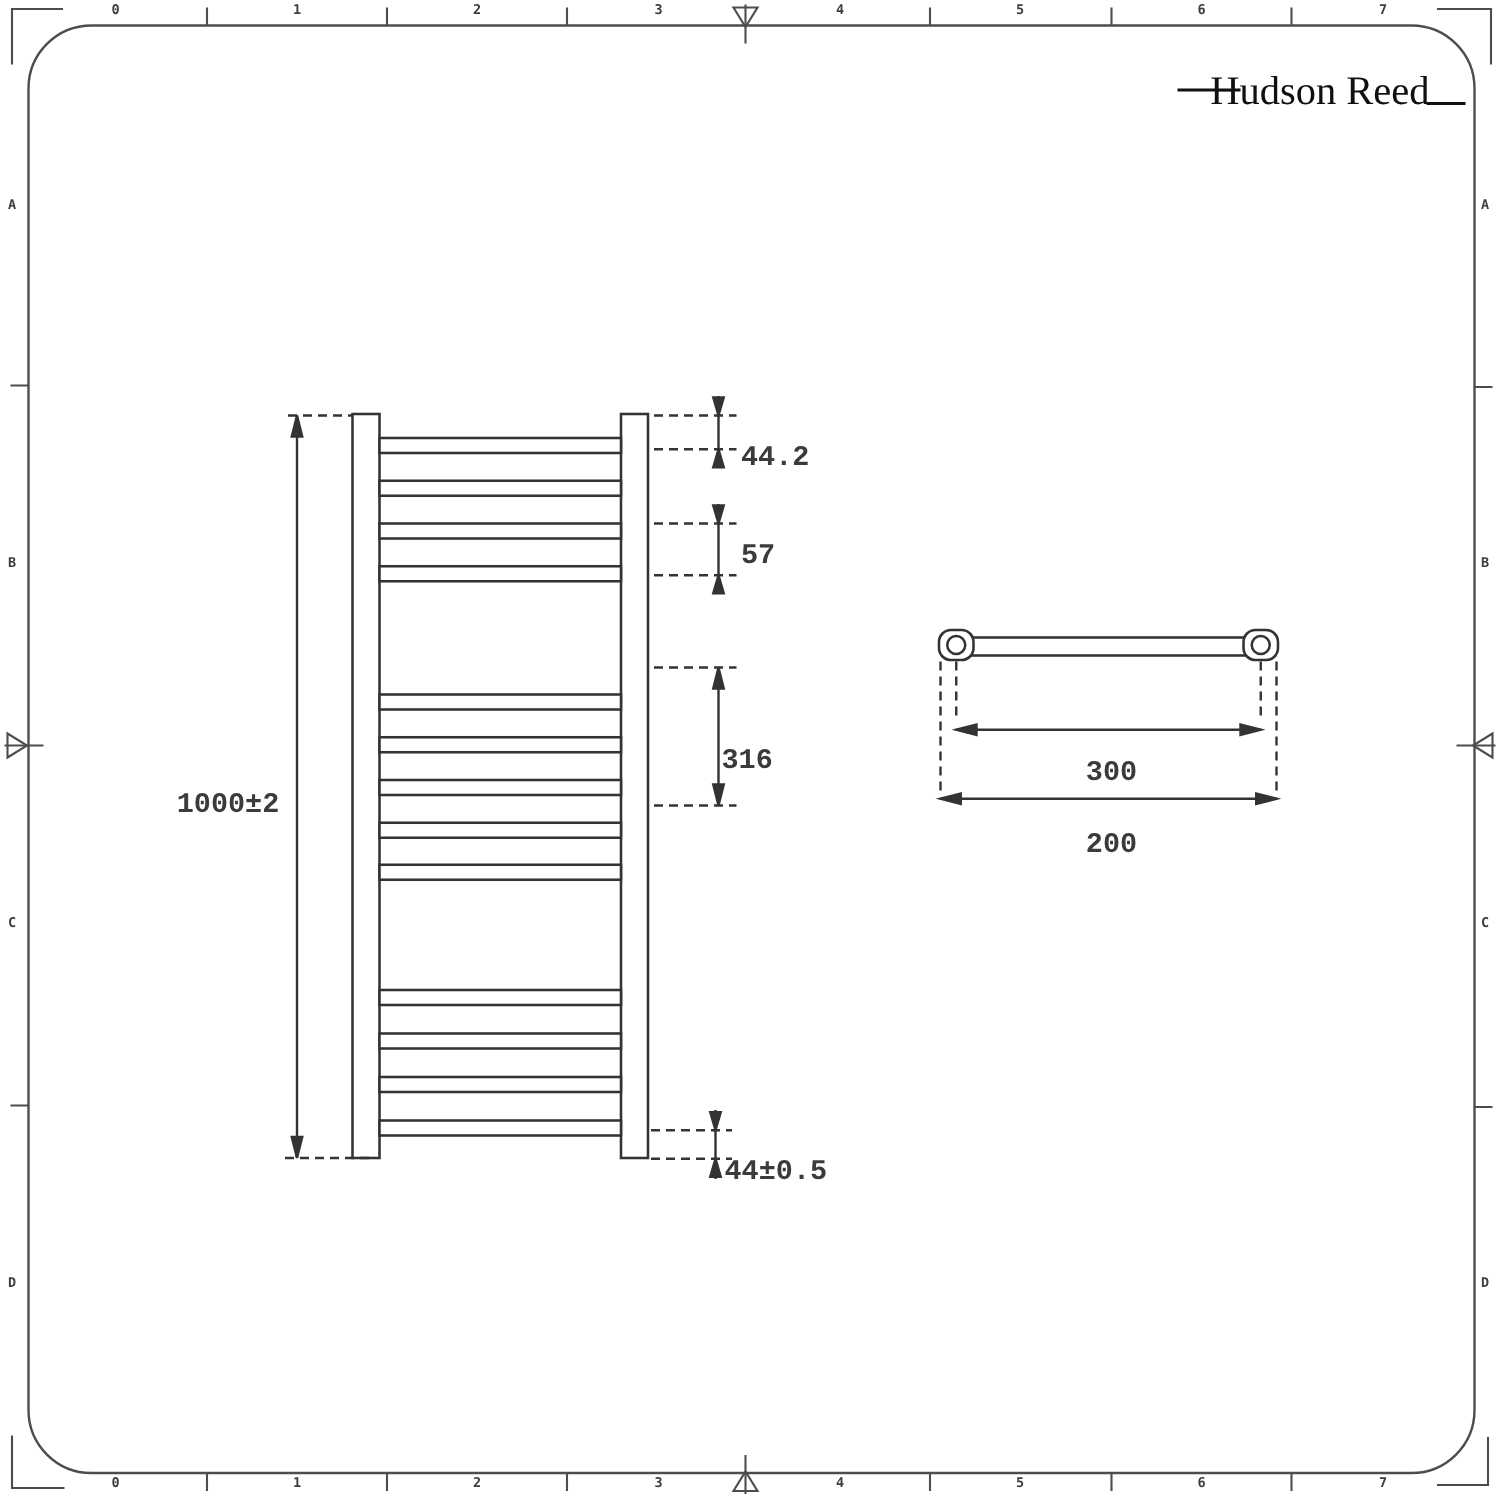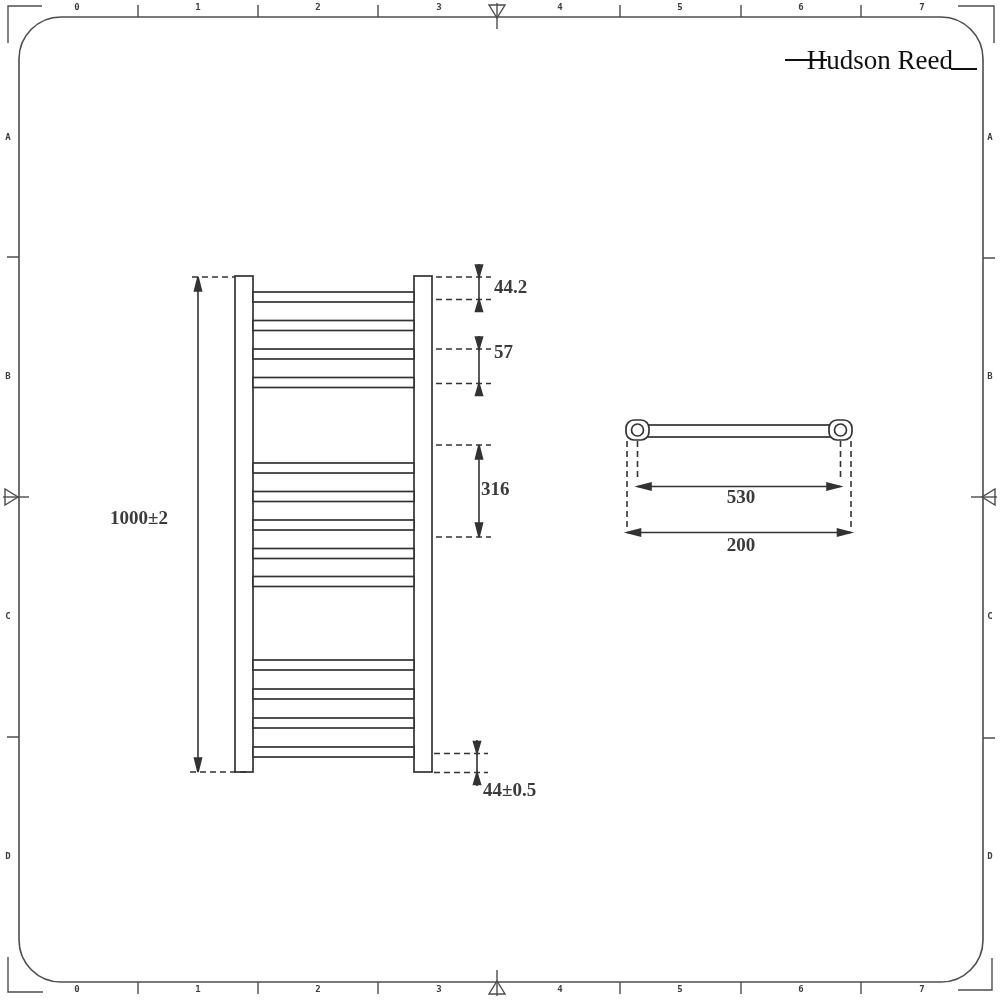--- a/index.html
+++ b/index.html
@@ -5,24 +5,24 @@
   html,body{margin:0;padding:0;background:#ffffff;}
   .sheet{position:relative;width:1000px;height:1000px;background:#ffffff;overflow:hidden;
          font-family:"Liberation Sans",sans-serif;}
   .sheet svg{position:absolute;left:0;top:0;}
   
   .rn{position:absolute;font-family:"DejaVu Sans Mono",monospace;font-size:9px;font-weight:700;
       color:#3d3d3d;width:16px;text-align:center;line-height:11px;}
   .rl{position:absolute;font-family:"DejaVu Sans Mono",monospace;font-size:9px;font-weight:700;
       color:#3d3d3d;width:12px;text-align:center;line-height:11px;}
   
-  .dim{position:absolute;font-family:Liberation Serif, serif;font-weight:700;
-       font-size:19px;color:#3b3b3b;white-space:nowrap;line-height:20px;}
+  .dim{position:absolute;font-family:Liberation Mono, monospace;font-weight:700;
+       font-size:19px;color:#3b3b3b;white-space:nowrap;line-height:20px;margin-top:18px;}
   .ctr{text-align:center;}
-  .rgt{text-align:left;}
+  .rgt{text-align:center;}
   
   .logo{position:absolute;top:44px;right:47px;height:32px;
         font-family:"Liberation Serif",serif;font-size:27px;line-height:32px;color:#101010;}
   .logo .dash-l{position:absolute;left:-22px;top:15px;width:42px;height:2.4px;background:#101010;}
   .logo .dash-r{position:absolute;right:-24px;bottom:6px;width:26px;height:2.4px;background:#101010;}
 </style>
 </head>
 <body>
 
 <div class="sheet">
@@ -152,22 +152,22 @@
   </svg>
 
   <div class="logo">
     <span class="dash-l"></span><span>Hudson Reed</span><span class="dash-r"></span>
   </div>
 
   <div class="dim rgt" style="left:110px;top:508px;width:84px;">1000±2</div>
   <div class="dim" style="left:494px;top:277px;">44.2</div>
   <div class="dim" style="left:494px;top:342px;">57</div>
   <div class="dim" style="left:481px;top:479px;">316</div>
-  <div class="dim" style="left:483px;top:780px;">44±0.5</div>
-  <div class="dim ctr" style="left:703px;top:487px;width:76px;">530</div>
+  <div class="dim" style="left:483px;top:753px;">44±0.5</div>
+  <div class="dim ctr" style="left:703px;top:487px;width:76px;">300</div>
   <div class="dim ctr" style="left:703px;top:535px;width:76px;">200</div>
 
   <span class="rn" style="left:69px;top:2px;">0</span>
   <span class="rn" style="left:190px;top:2px;">1</span>
   <span class="rn" style="left:310px;top:2px;">2</span>
   <span class="rn" style="left:431px;top:2px;">3</span>
   <span class="rn" style="left:552px;top:2px;">4</span>
   <span class="rn" style="left:672px;top:2px;">5</span>
   <span class="rn" style="left:793px;top:2px;">6</span>
   <span class="rn" style="left:914px;top:2px;">7</span>

